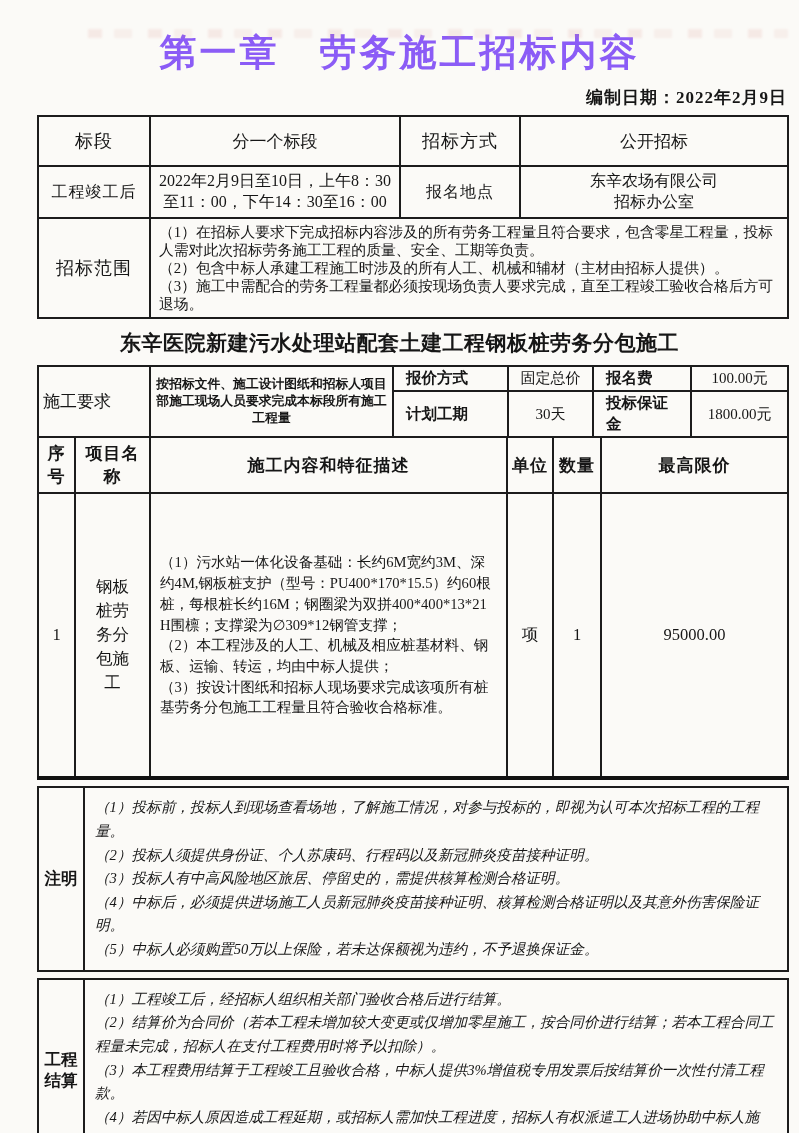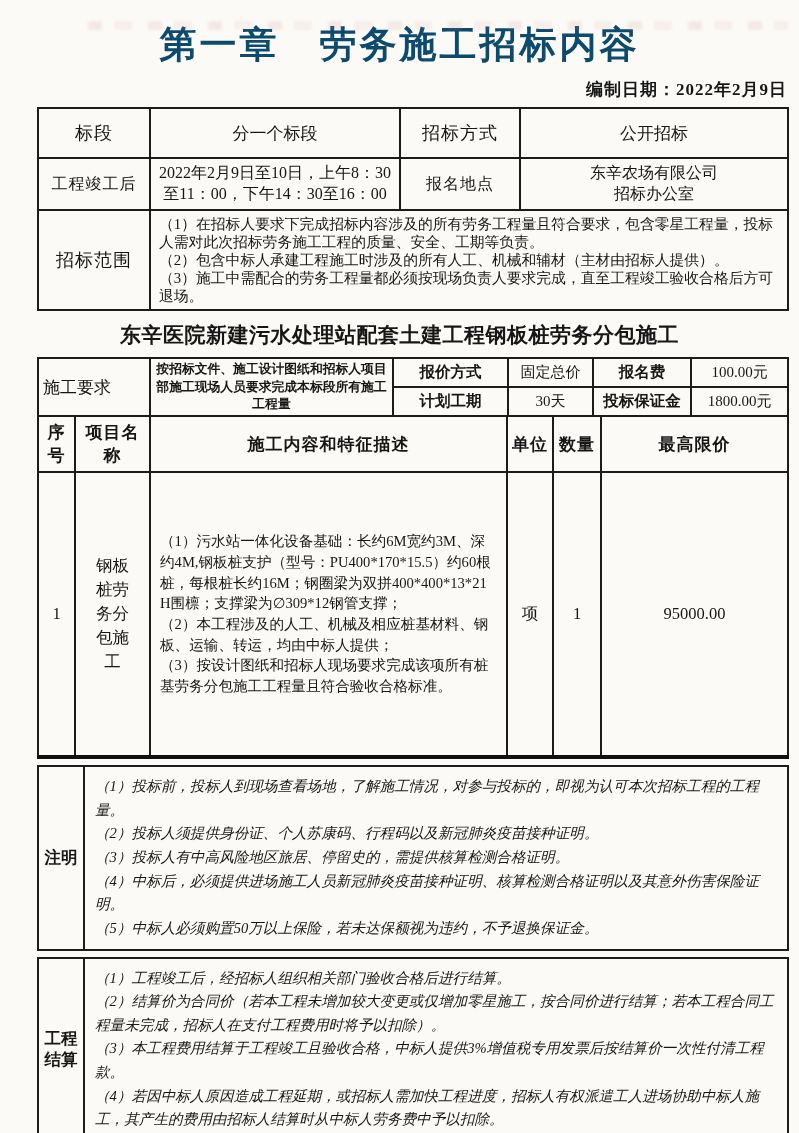--- a/index.html
+++ b/index.html
@@ -15,23 +15,23 @@
   
   .scan-strip{
     position:absolute;top:1px;left:88px;width:700px;height:9px;
     background:repeating-linear-gradient(90deg,
       rgba(214,140,130,.28) 0 14px, rgba(214,140,130,0) 14px 26px,
       rgba(214,140,130,.18) 26px 44px, rgba(214,140,130,0) 44px 60px);
     filter:blur(1.2px);opacity:.55;
   }
 
   .doc-title{
-    margin:20px 0 0 0;text-align:center;
+    margin:28px 0 0 0;text-align:center;
     font-size:37px;font-weight:bold;letter-spacing:3px;
-    color:#0c4a6e;
+    color:#8b5cf6;
   }
   .date-line{
     width:750px;margin:8px 0 0 37px;text-align:right;
     font-size:17px;font-weight:bold;letter-spacing:1px;
   }
 
   table{border-collapse:collapse;table-layout:fixed;margin-left:37px;width:750px;}
   td,th{border:2px solid #1c1c1c;padding:2px 4px;vertical-align:middle;word-break:break-all;}
 
   
@@ -47,21 +47,21 @@
 
   .section-heading{
     margin:10px 0 8px 0;text-align:center;
     font-family:"Liberation Sans","DejaVu Sans",sans-serif;
     font-size:21px;font-weight:bold;letter-spacing:.5px;
   }
 
   
   .tB td{font-size:16px;}
   .tB .lbl{text-align:left;font-size:17px;font-weight:normal;border-radius:18px;}
-  .tB .small{font-size:15.5px;font-weight:bold;text-align:center;padding:1px 2px;height:21px;}
+  .tB .small{font-size:15.5px;font-weight:bold;text-align:left;padding:1px 12px;height:21px;}
   .tB .val{font-size:15px;text-align:center;padding:1px 4px;}
   .tB .desc{font-size:12.8px;line-height:1.35;text-align:center;padding:2px 5px;font-weight:bold;}
 
   
   .tC{margin-top:-2px;border-bottom:4px solid #111;}
   .tC th{font-size:17px;font-weight:bold;text-align:center;height:50px;letter-spacing:1px;}
   .tC .row td{height:246px;}
   .tC .ctr{text-align:center;font-size:16.5px;}
   .tC .name{font-size:16.5px;text-align:center;padding:18px;line-height:1.45;}
   .tC .desc{padding:6px 9px;vertical-align:middle;}

